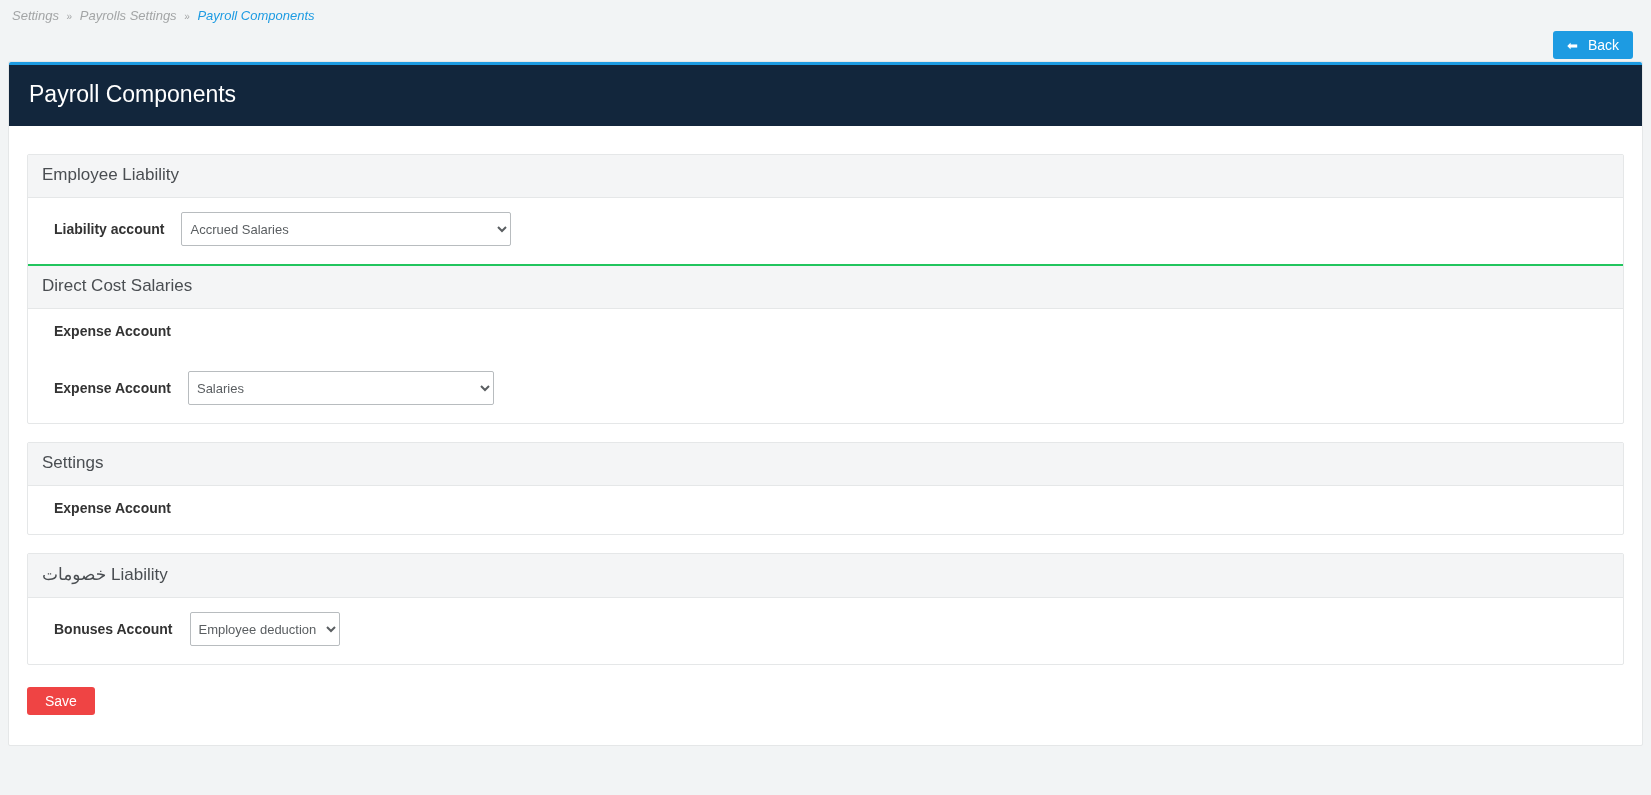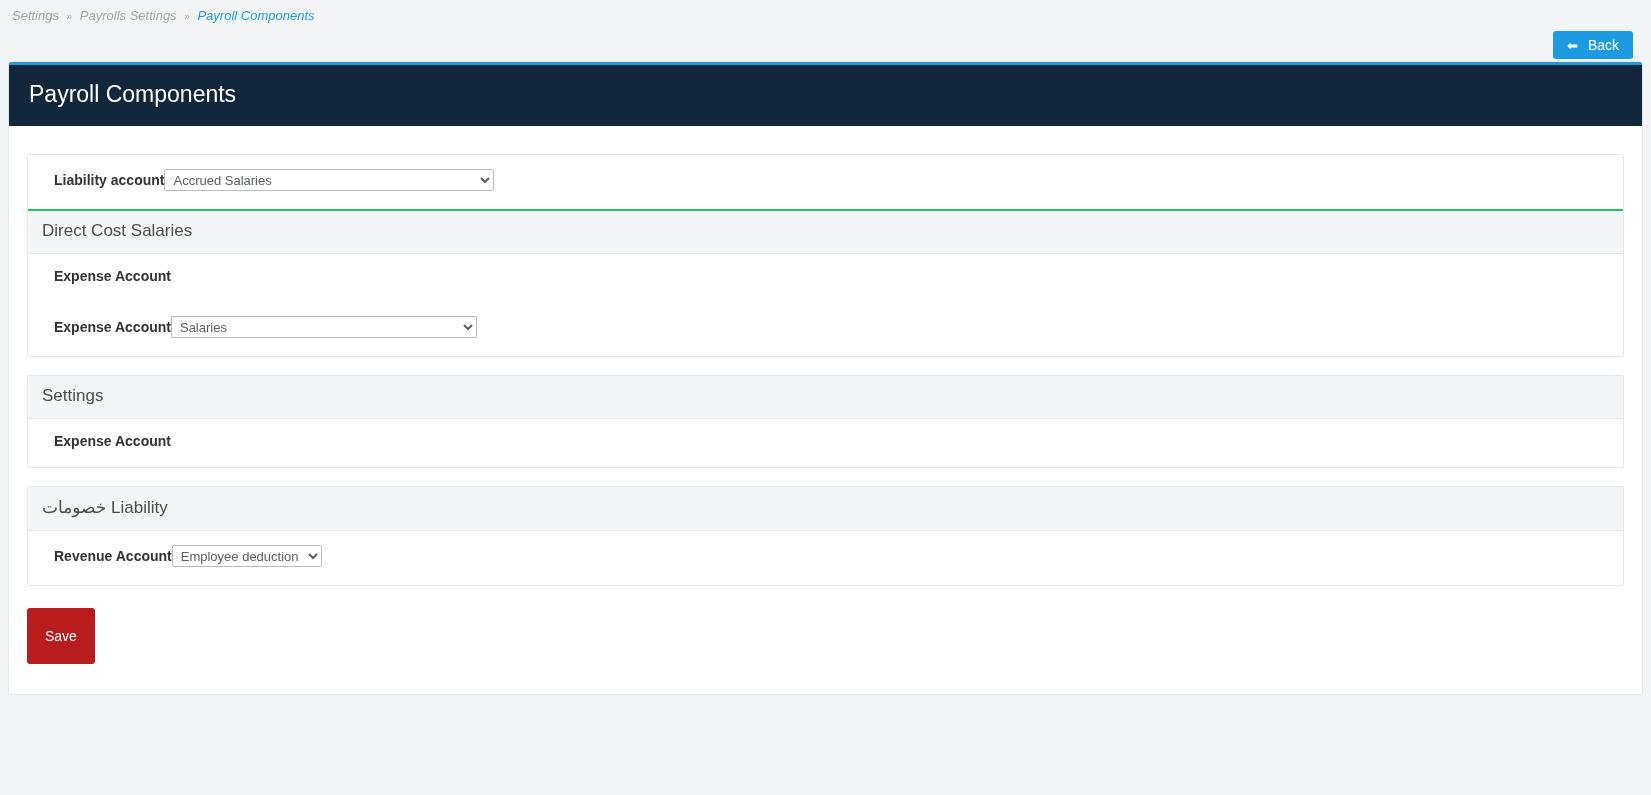--- a/index.html
+++ b/index.html
@@ -92,44 +92,44 @@
   .card-body {
     padding: 12px 14px 14px 14px;
   }
   .row-inner {
     border-top: 2px solid #22c55e;
   }
   .row-inner:first-of-type { border-top: none; }
   .form-row {
     display: flex;
     align-items: center;
-    gap: 0;
+    gap: 17px;
     padding: 2px 12px 4px 12px;
   }
   .form-label {
     font-size: 14px;
     font-weight: 700;
     color: #333;
     min-width: 110px;
   }
   select.form-select {
     border: 1px solid #b8bcbf;
     background: #fff;
     color: #5a5e61;
     font-size: 13px;
     padding: 1px 4px;
-    height: 22px;
+    height: 34px;
     border-radius: 2px;
   }
   .select-wide { width: 330px; }
   .select-med  { width: 306px; }
   .select-sm   { width: 150px; }
   .btn-save {
-    background: #b91c1c;
-    padding: 20px 18px;
+    background: #ef4444;
+    padding: 6px 18px;
   }
   .save-wrap { padding-top: 4px; }
 </style>
 </head>
 <body>
 
 <div class="page">
 
   <div class="breadcrumb">
     <a>Settings</a>
@@ -146,20 +146,21 @@
     </button>
   </div>
 
   <div class="panel">
     <div class="panel-accent"></div>
     <div class="panel-header">Payroll Components</div>
 
     <div class="panel-body">
 
       <div class="card">
+        <div class="card-header">Employee Liability</div>
         <div class="card-body">
           <div class="form-row">
             <span class="form-label">Liability account</span>
             <select class="form-select select-wide">
               <option>Accrued Salaries</option>
             </select>
           </div>
         </div>
 
         <div class="card-header row-inner">Direct Cost Salaries</div>
@@ -185,21 +186,21 @@
           <div class="form-row">
             <span class="form-label">Expense Account</span>
           </div>
         </div>
       </div>
 
       <div class="card">
         <div class="card-header">خصومات  Liability</div>
         <div class="card-body">
           <div class="form-row">
-            <span class="form-label">Revenue Account</span>
+            <span class="form-label">Bonuses Account</span>
             <select class="form-select select-sm">
               <option>Employee deduction</option>
             </select>
           </div>
         </div>
       </div>
 
       <div class="save-wrap">
         <button class="btn btn-save">
           <span>Save</span>

